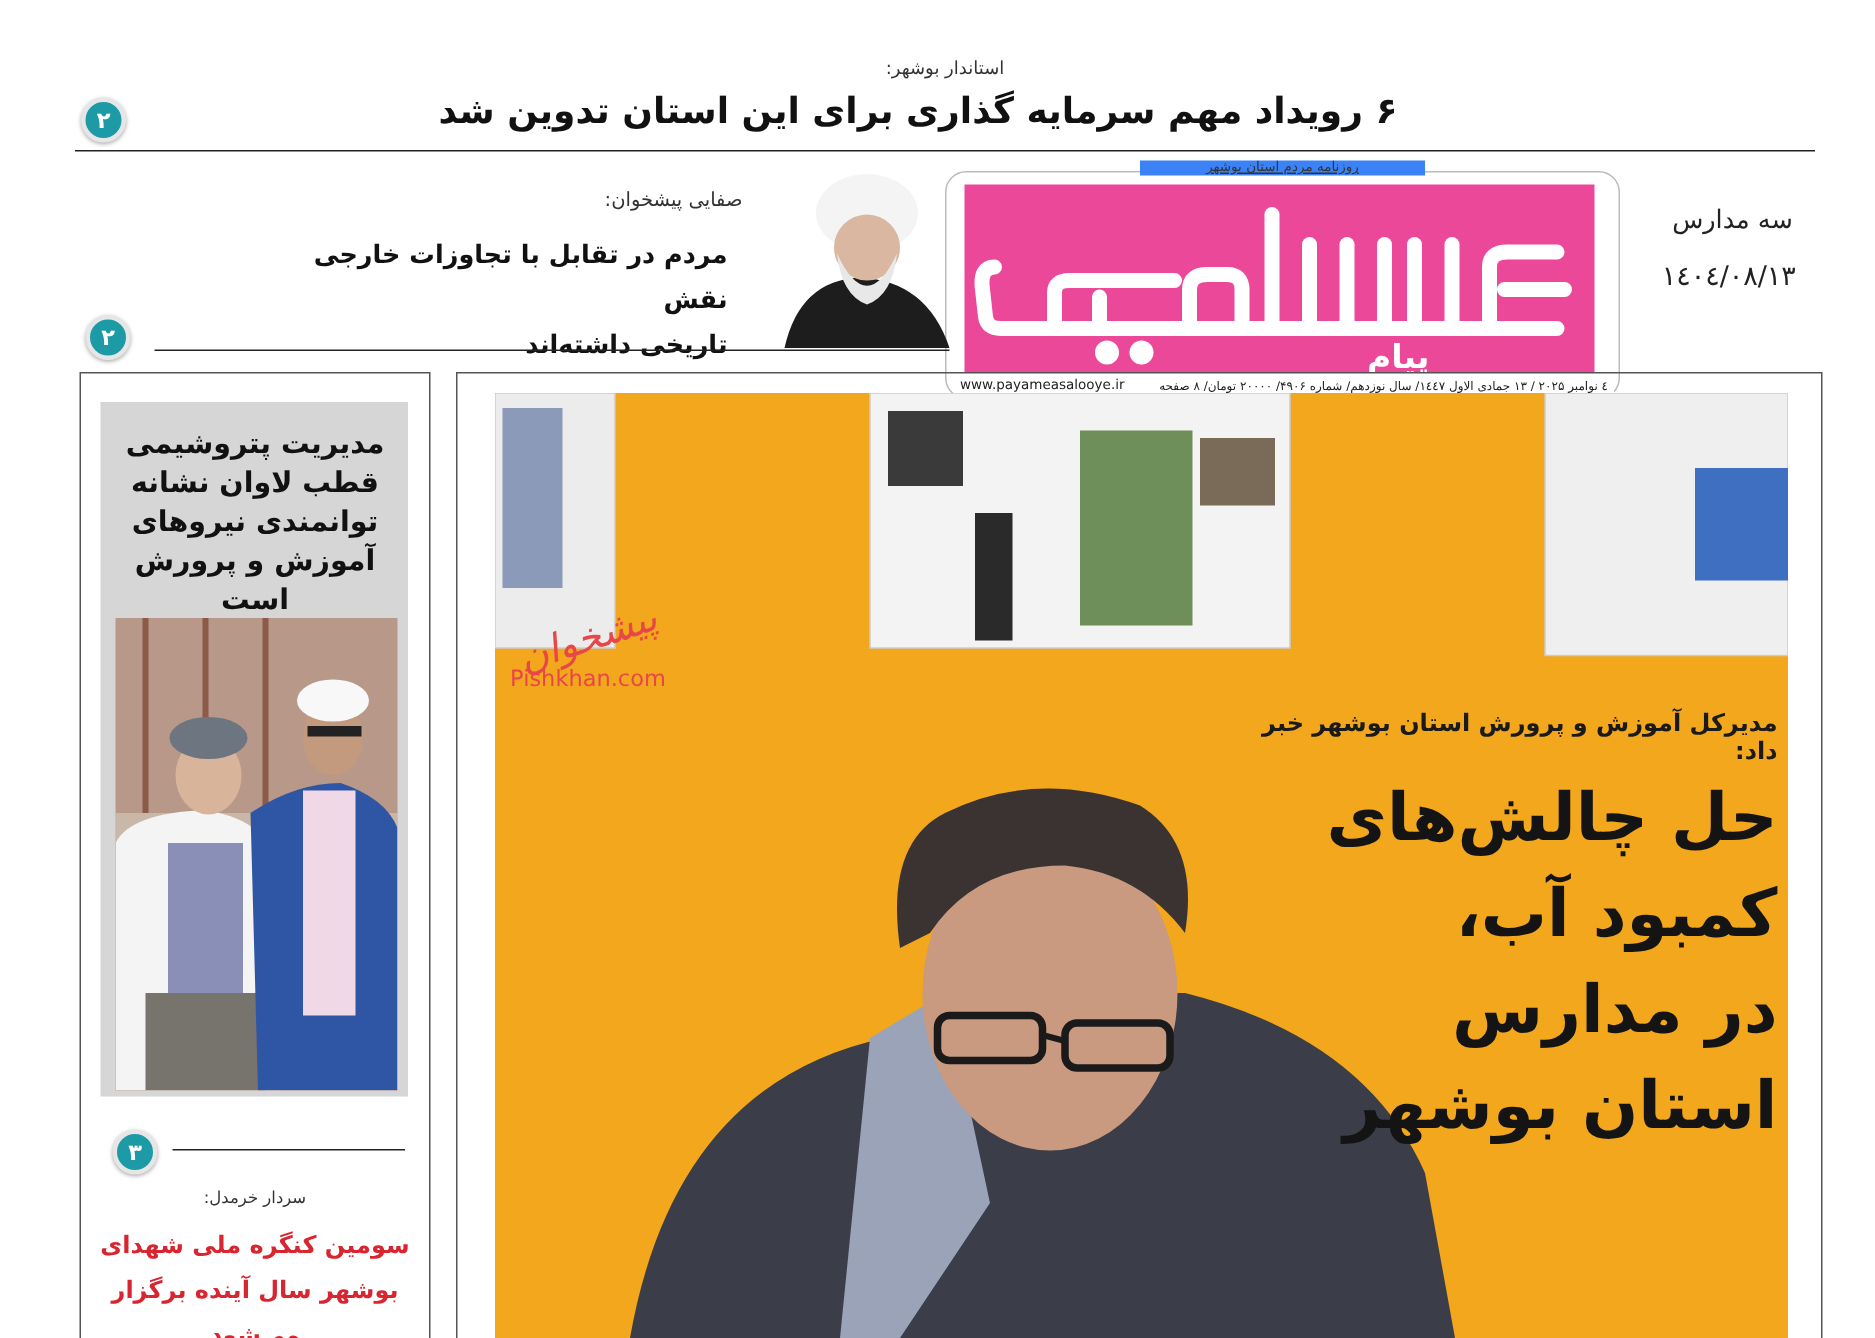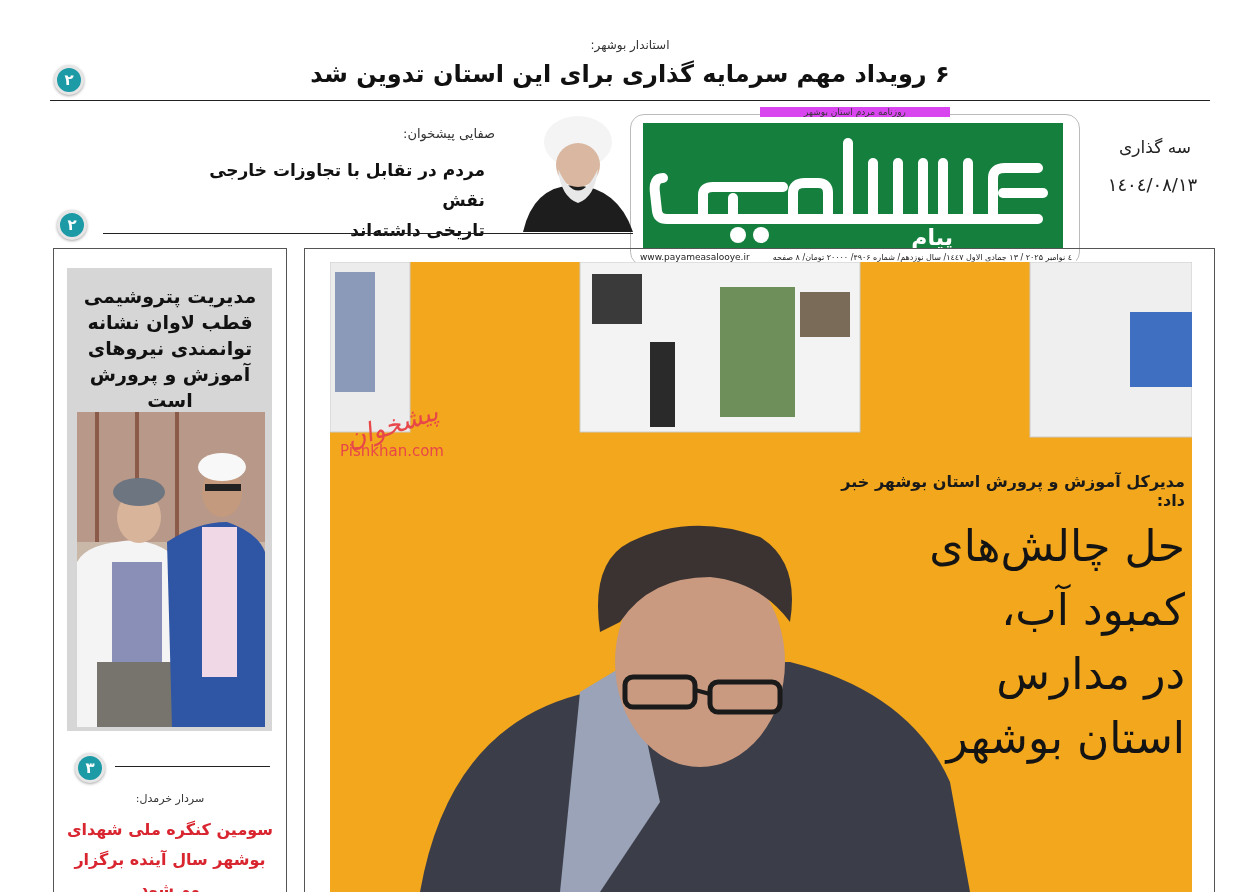--- a/index.html
+++ b/index.html
@@ -3,29 +3,29 @@
 <meta charset="utf-8">
 <style>
   * { box-sizing: border-box; margin: 0; padding: 0; }
   html, body { width: 1250px; height: 892px; overflow: hidden; background: #ffffff; }
   body { position: relative; font-family: "DejaVu Sans", sans-serif; color: #1a1a1a; direction: rtl; }
 
   .abs { position: absolute; }
 
   
   .top-kicker { left: 540px; top: 38px; width: 180px; text-align: center; font-size: 12px; color: #333; }
-  .top-headline { left: 270px; top: 60px; width: 720px; text-align: center; font-size: 24px; font-weight: bold; color: #111; letter-spacing: 1px; }
+  .top-headline { left: 252px; top: 60px; width: 720px; text-align: center; font-size: 24px; font-weight: bold; color: #111; letter-spacing: 1px; }
   .rule { background: #222; height: 1px; }
 
   .badge { width: 30px; height: 30px; border-radius: 50%; background: #1c9aa6; border: 3px solid #e6e6e6; box-shadow: 0 1px 3px rgba(0,0,0,.35); color: #fff; font-weight: bold; font-size: 15px; text-align: center; line-height: 24px; }
 
   
   .mast-frame { left: 630px; top: 114px; width: 450px; height: 152px; border: 1px solid #bbb; border-radius: 14px; background: #fff; }
-  .mast-tagline { left: 760px; top: 107px; width: 190px; text-align: center; font-size: 9px; color: #333; background: #d946ef; letter-spacing: 2px; }
-  .mast-logo { left: 643px; top: 123px; width: 420px; height: 125px; background: #15803d; overflow: hidden; }
+  .mast-tagline { left: 760px; top: 107px; width: 190px; text-align: center; font-size: 9px; color: #333; background: #3b82f6; letter-spacing: 2px; text-decoration: underline; }
+  .mast-logo { left: 643px; top: 123px; width: 420px; height: 125px; background: #ec4899; overflow: hidden; }
   .mast-logo svg { display: block; }
   .mast-meta { left: 636px; top: 250px; width: 440px; height: 14px; font-size: 8px; color: #222; display: flex; justify-content: space-between; align-items: center; padding: 0 4px; background: #fff; }
   .mast-url { direction: ltr; font-size: 9px; }
 
   .date-day { left: 1100px; top: 137px; width: 110px; text-align: center; font-size: 17px; color: #222; }
   .date-num { left: 1090px; top: 174px; width: 125px; text-align: center; font-size: 18px; color: #222; letter-spacing: 1px; }
 
   
   .saf-kicker { left: 300px; top: 126px; width: 195px; text-align: right; font-size: 13px; color: #333; }
   .saf-headline { left: 195px; top: 155px; width: 290px; text-align: right; font-size: 17px; font-weight: bold; line-height: 30px; color: #111; }
@@ -36,21 +36,21 @@
   .side-box { left: 67px; top: 268px; width: 205px; height: 463px; background: #d6d6d6; }
   .side-headline { left: 70px; top: 283px; width: 200px; text-align: center; font-size: 19px; font-weight: bold; line-height: 26px; color: #111; }
   .side-photo { left: 77px; top: 412px; width: 188px; height: 315px; overflow: hidden; background: #b9a99a; }
   .side-kicker { left: 60px; top: 792px; width: 220px; text-align: center; font-size: 11px; color: #333; }
   .side-red { left: 60px; top: 815px; width: 220px; text-align: center; font-size: 16px; font-weight: bold; line-height: 30px; color: #d9252f; }
 
   
   .main-frame { left: 304px; top: 248px; width: 911px; height: 650px; border: 1px solid #555; }
   .main-photo { left: 330px; top: 262px; width: 862px; height: 630px; background: #f2a71c; overflow: hidden; }
   .lead-kicker { left: 820px; top: 472px; width: 365px; text-align: right; font-size: 16px; font-weight: bold; color: #1a1a1a; }
-  .lead-headline { left: 880px; top: 514px; width: 305px; text-align: right; font-size: 44px; font-weight: normal; line-height: 64px; color: #141414; }
+  .lead-headline { left: 880px; top: 514px; width: 305px; text-align: right; font-size: 44px; font-weight: bold; line-height: 64px; color: #141414; }
 
   .watermark { left: 332px; top: 410px; width: 120px; text-align: center; color: #e8474a; }
   .wm-fa { font-family: "DejaVu Serif", serif; font-size: 26px; font-style: italic; transform: rotate(-18deg); display: block; }
   .wm-en { font-size: 15px; direction: ltr; display: block; margin-top: 2px; }
 </style>
 </head>
 <body>
 
 <div class="abs top-kicker">استاندار بوشهر:</div>
 <div class="abs top-headline">۶ رویداد مهم سرمایه گذاری برای این استان تدوین شد</div>
@@ -80,21 +80,21 @@
       <circle cx="118" cy="112" r="8"></circle>
     </g>
     <text x="310" y="122" fill="#ffffff" font-size="22" font-weight="bold" font-family="DejaVu Sans, sans-serif">پیام</text>
   </svg>
 </div>
 <div class="abs mast-meta">
   <span>٤ نوامبر ۲۰۲۵ / ۱۳ جمادی الاول ١٤٤٧/ سال نوزدهم/ شماره ۴۹۰۶/ ۲۰۰۰۰ تومان/ ۸ صفحه</span>
   <span class="mast-url">www.payameasalooye.ir</span>
 </div>
 
-<div class="abs date-day">سه گذاری</div>
+<div class="abs date-day">سه مدارس</div>
 <div class="abs date-num">١٤٠٤/٠٨/١٣</div>
 
 <div class="abs saf-kicker">صفایی پیشخوان:</div>
 <div class="abs saf-headline">
   <div>مردم در تقابل با تجاوزات خارجی نقش</div>
   <div>تاریخی داشته‌اند</div>
 </div>
 <div class="abs saf-photo">
   <svg width="140" height="125" viewBox="0 0 140 125">
     <path d="M20 125 Q30 80 70 78 Q115 80 130 125 Z" fill="#1d1d1d"></path>

